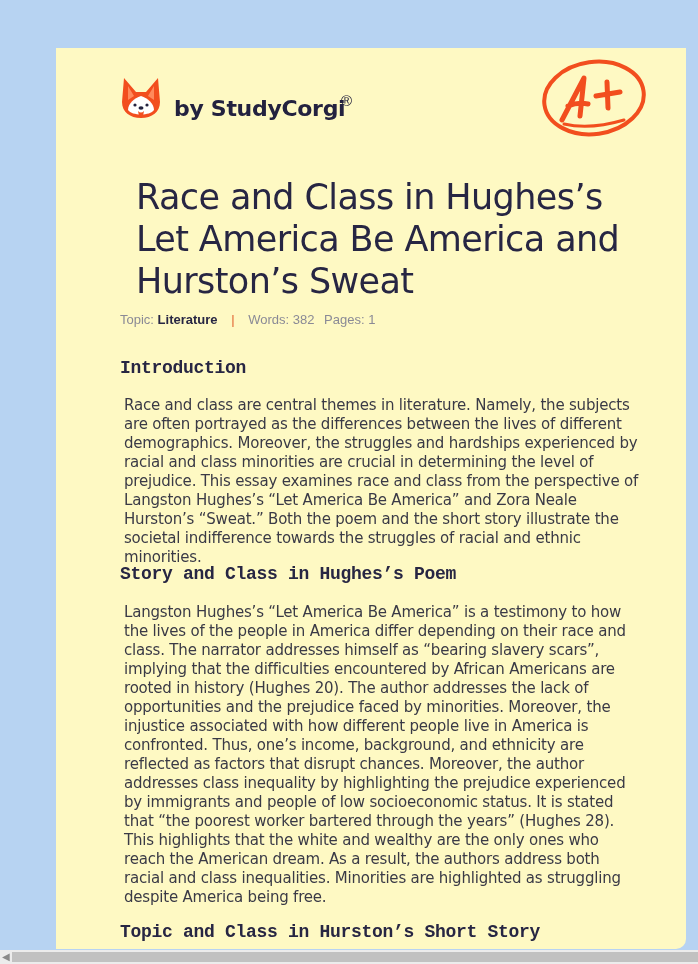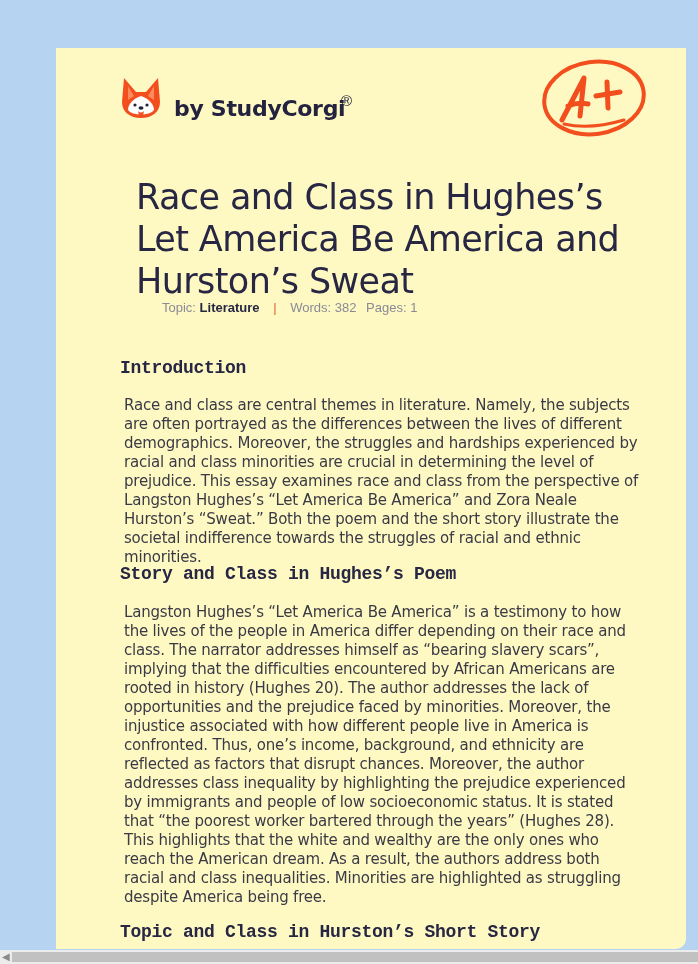--- a/index.html
+++ b/index.html
@@ -19,21 +19,21 @@
     color: #23223f; letter-spacing: -0.3px; white-space: nowrap;
     font-family: "DejaVu Sans", sans-serif;
   }
   .reg { position: absolute; left: 285px; top: 44px; font-size: 15px; color: #23223f; }
   .grade { position: absolute; left: 484px; top: 10px; width: 108px; height: 80px; }
   .title {
     position: absolute; left: 80px; top: 128px; width: 520px; margin: 0;
     font-family: "DejaVu Sans", sans-serif; font-weight: normal; font-size: 35px;
     line-height: 42px; color: #272643; letter-spacing: -0.6px;
   }
-  .meta { position: absolute; left: 64px; top: 252px; font-size: 13px; color: #8a8a96; white-space: nowrap; margin-left: 42px; }
+  .meta { position: absolute; left: 64px; top: 264px; font-size: 13px; color: #8a8a96; white-space: nowrap; }
   .meta .val { color: #272643; font-weight: bold; }
   .meta .sep { color: #e0622f; margin: 0 10px; }
   .meta .words { margin-right: 6px; }
   .content { position: absolute; left: 64px; top: 305px; width: 510px; }
   h2 {
     margin: 0; font-family: Liberation Mono, monospace; font-weight: bold;
     font-size: 18px; color: #272643; letter-spacing: -0.3px; line-height: 22px;
   }
   p {
     margin: 4px; font-family: "DejaVu Sans", sans-serif; font-size: 15px;

